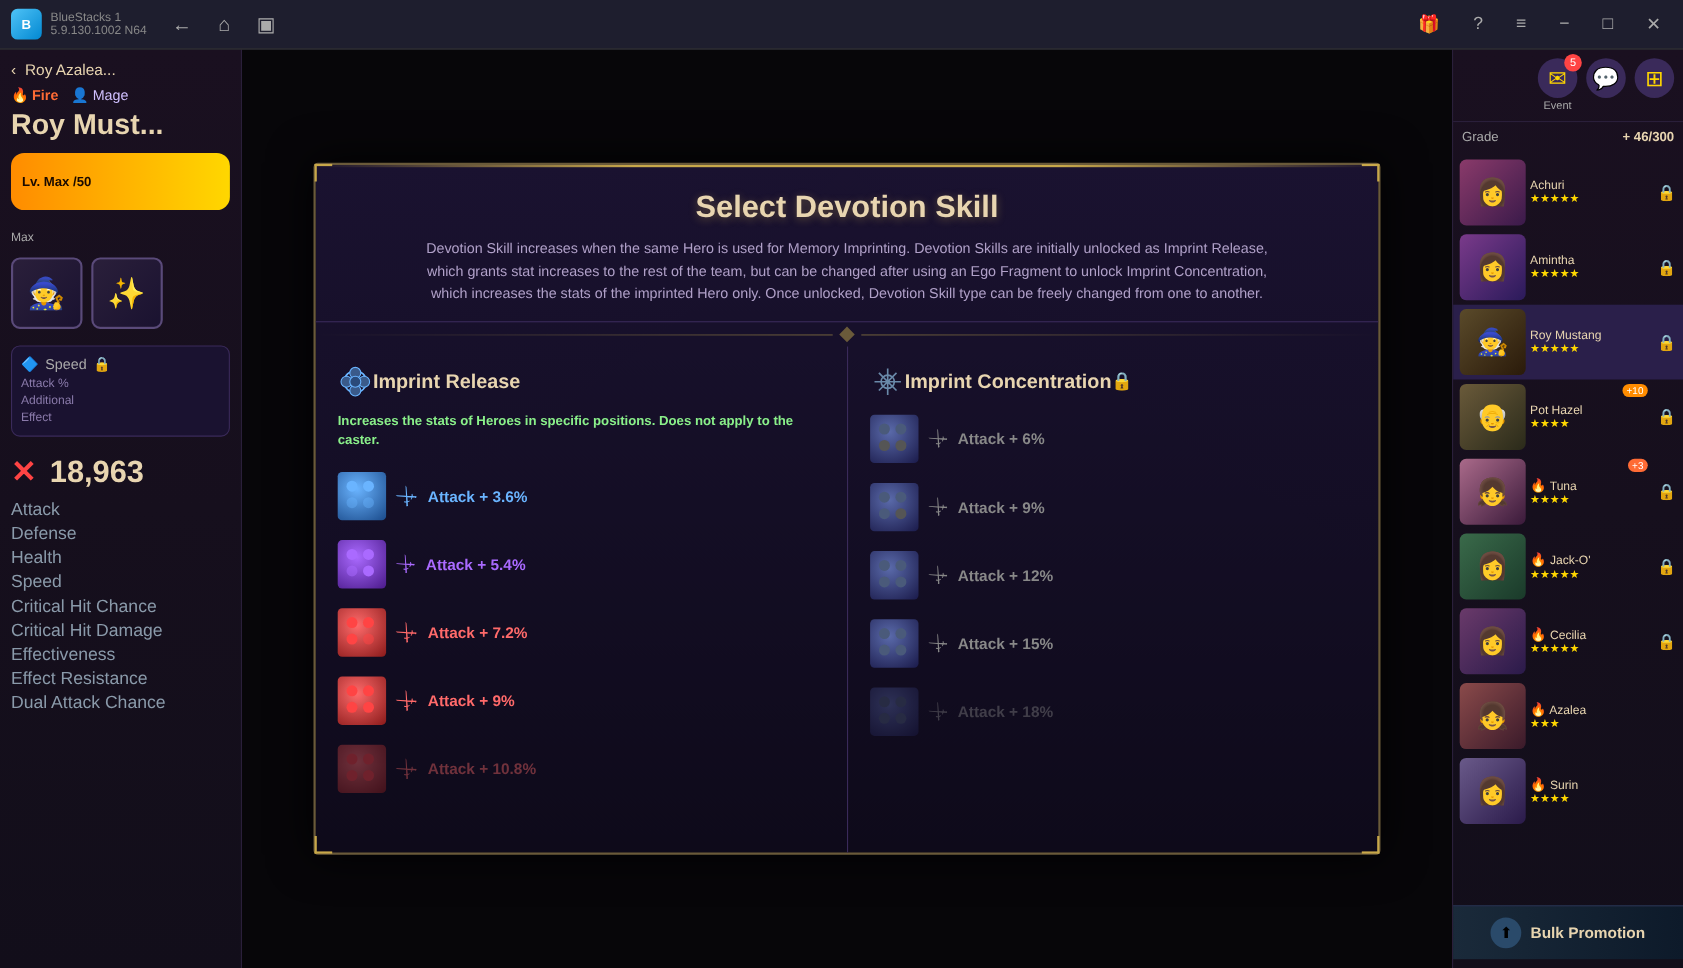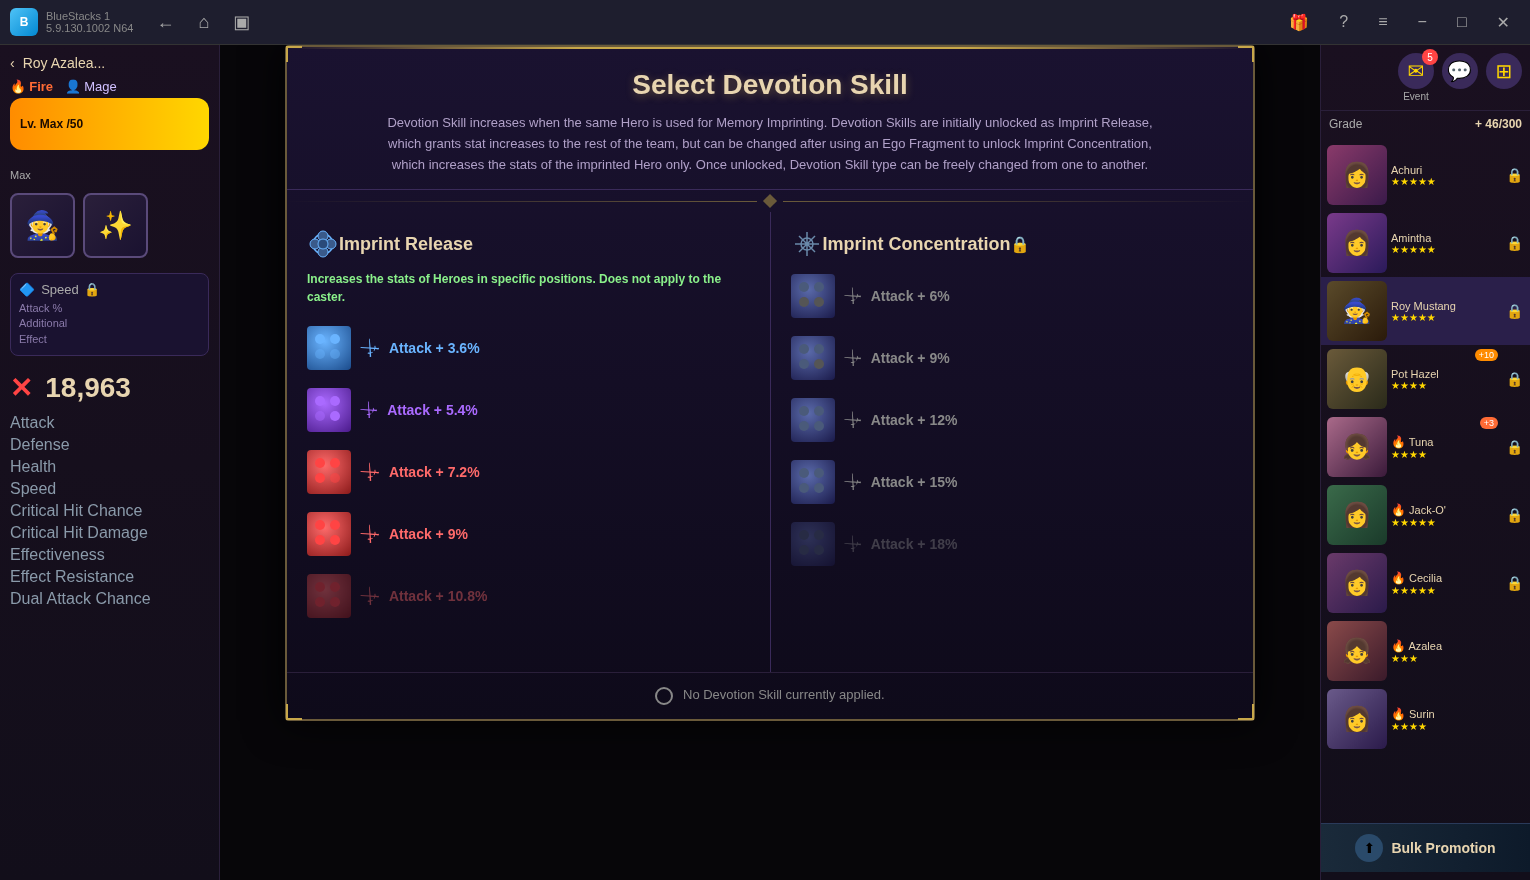--- a/index.html
+++ b/index.html
@@ -364,21 +364,21 @@
 
     
     .modal-overlay {
       position: absolute;
       left: 220px;
       right: 210px;
       top: 0;
       bottom: 0;
       background: rgba(0,0,0,0.7);
       display: flex;
-      align-items: flex-start;
+      align-items: center;
       justify-content: center;
       z-index: 10;
     }
 
     .modal {
       width: 970px;
       max-height: 720px;
       background: linear-gradient(180deg, #1a1230 0%, #0e0a1a 100%);
       border: 2px solid #6a5a3a;
       border-radius: 4px;
@@ -670,20 +670,21 @@
       <div class="fire-badge">
         <span>🔥</span>
         <span>Fire</span>
       </div>
       <div class="mage-badge">
         <span>👤</span>
         <span>Mage</span>
       </div>
     </div>
 
+    <div class="hero-name">Roy Must...</div>
 
     <div class="level-bar">Lv. Max /50</div>
     <div class="max-label">Max</div>
 
     <div class="hero-icons">
       <div class="hero-icon">🧙</div>
       <div class="hero-icon">✨</div>
     </div>
 
     <div class="locked-box">
@@ -903,23 +904,20 @@
                   <div class="gem-dot lgray"></div>
                 </div>
               </div>
               <span class="sword-icon-gray">⚔</span>
               <span class="skill-value gray">Attack + 18%</span>
             </div>
           </div>
         </div>
       </div>
 
-      <div class="modal-footer">
-        <span>No Devotion Skill currently applied.</span>
-      </div>
     </div>
   </div>
 
   <div class="right-sidebar">
     <div class="right-top-bar">
       <div class="event-btn">
         <div class="icon-circle">✉</div>
         <div class="badge">5</div>
         <div class="event-label">Event</div>
       </div>

